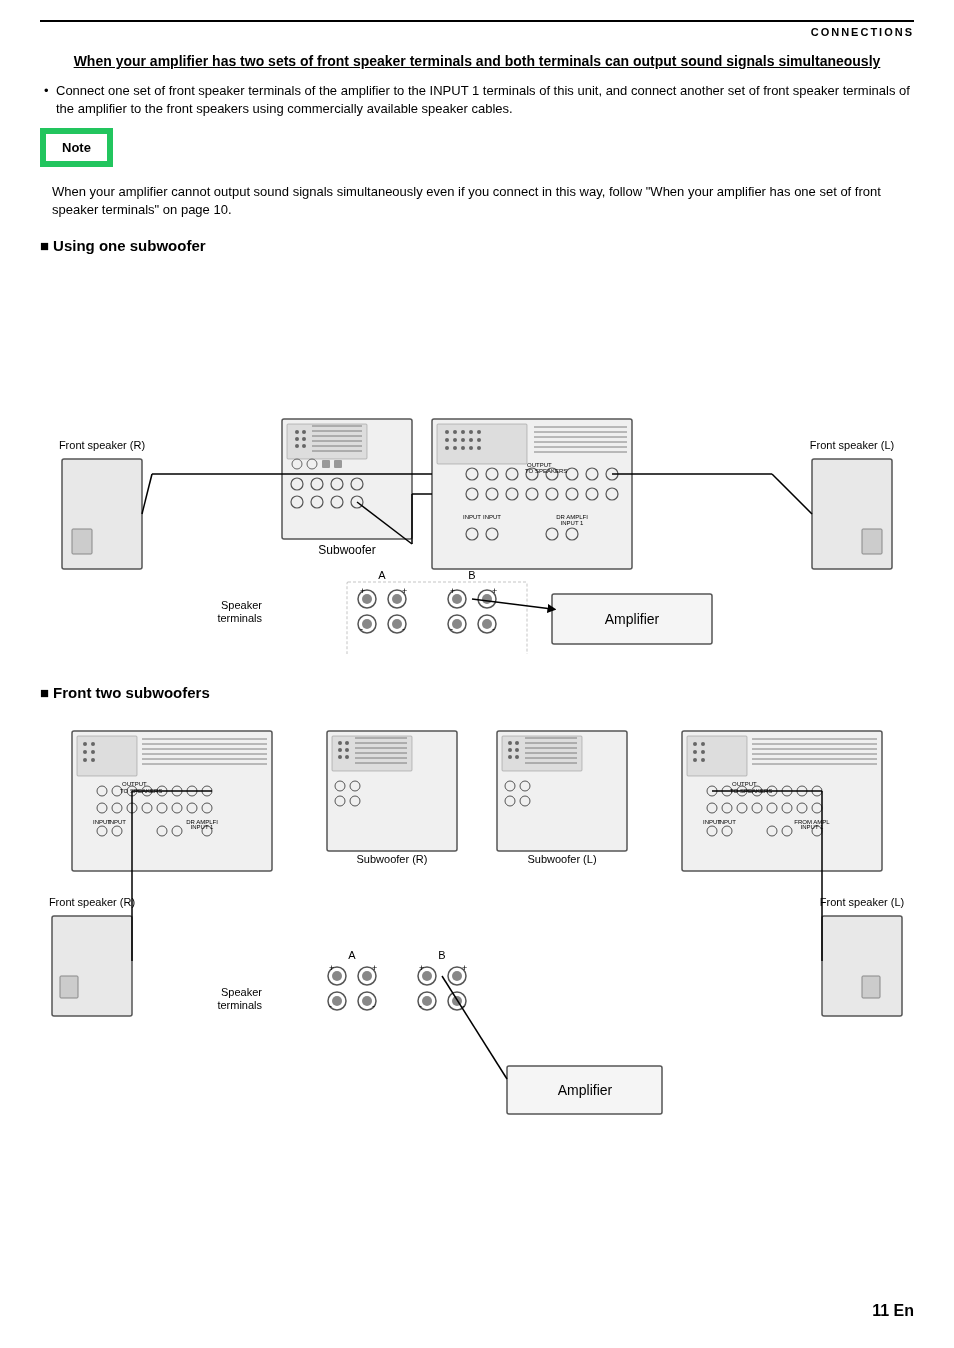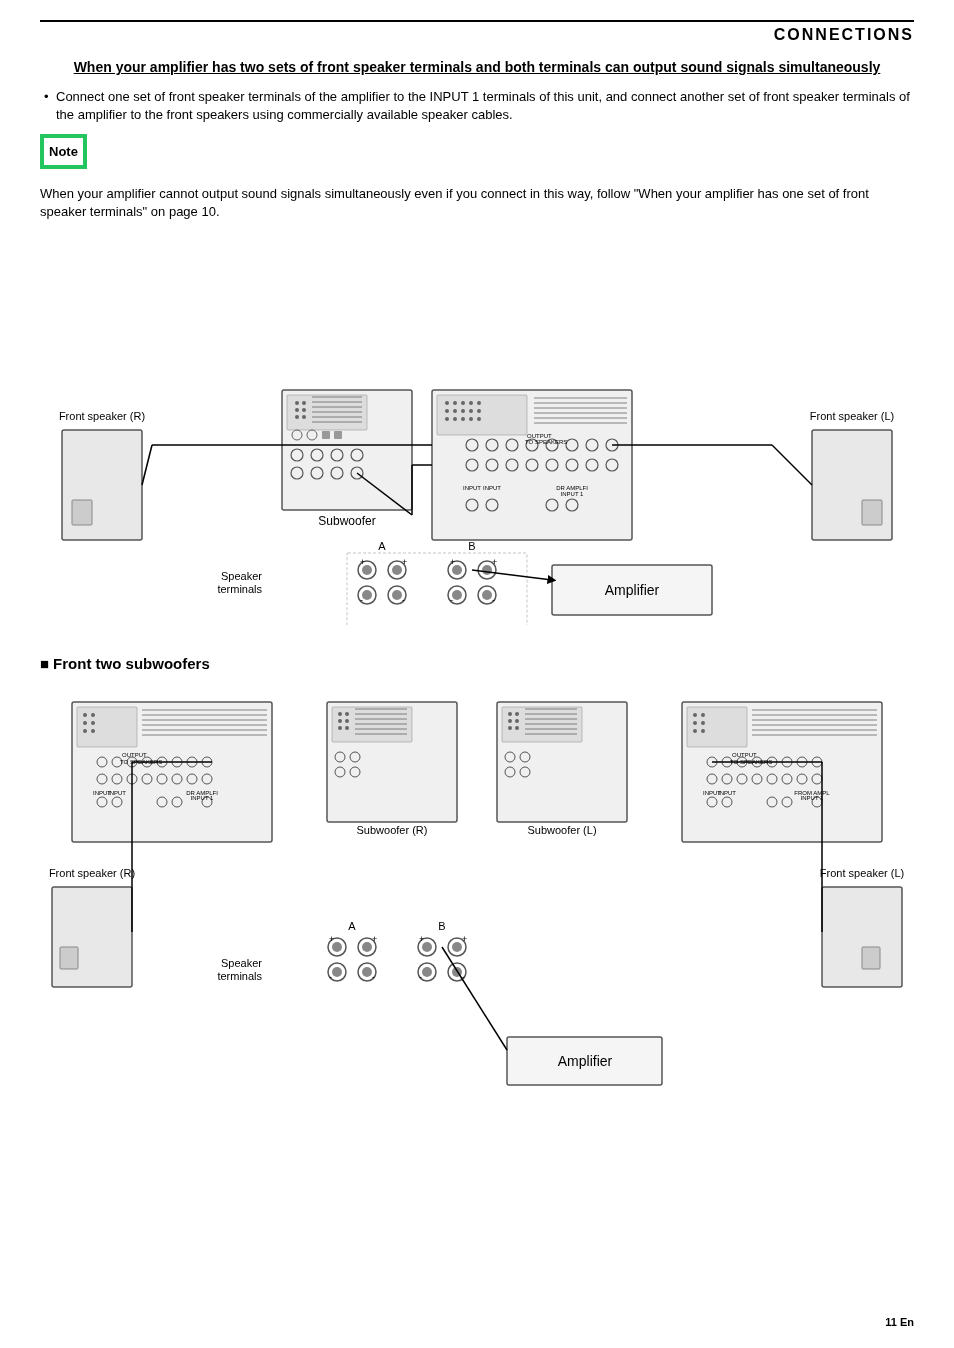--- a/index.html
+++ b/index.html
@@ -19,21 +19,21 @@
       position: relative;
     }
     .header-bar {
       display: flex;
       justify-content: flex-end;
       border-top: 2px solid #000;
       padding-top: 4px;
       margin-bottom: 14px;
     }
     .header-title {
-      font-size: 16px;
+      font-size: 11px;
       font-weight: bold;
       letter-spacing: 2px;
     }
     .section-title {
       font-size: 14px;
       font-weight: bold;
       text-decoration: underline;
       margin-bottom: 10px;
       line-height: 1.4;
       text-align: center;
@@ -50,33 +50,34 @@
       font-size: 13px;
       line-height: 1.4;
       margin-top: 8px;
     }
     .bullet-list li::before {
       content: '•';
       position: absolute;
       left: 4px;
     }
     .note-box {
-      border: 4px solid #22c55e;
-      padding: 6px 5px;
+      border: 6px solid #22c55e;
+      padding: 6px 16px;
       margin-bottom: 12px;
       display: inline-block;
     }
     .note-label {
       font-weight: bold;
       font-size: 13px;
     }
     .note-text {
       font-size: 13px;
       margin-top: 4px;
       line-height: 1.4;
+      margin-left: 12px;
     }
     .subsection-title {
       font-size: 15px;
       font-weight: bold;
       margin: 18px 0 10px 0;
     }
     .subsection-title::before {
       content: '■';
       margin-right: 4px;
     }
@@ -93,23 +94,23 @@
       stroke-width: 1.5;
     }
     .amp-box {
       fill: #f5f5f5;
       stroke: #555;
       stroke-width: 1.5;
     }
 
     .page-number {
       position: absolute;
-      bottom: 20px;
+      bottom: 28px;
       right: 40px;
-      font-size: 11px;
+      font-size: 16px;
       font-weight: bold;
     }
   </style>
 </head>
 <body>
 
 <div class="page">
 
   <div class="header-bar">
     <span class="header-title">CONNECTIONS</span>
@@ -121,20 +122,21 @@
     <li>Connect one set of front speaker terminals of the amplifier to the INPUT 1 terminals of this unit, and connect another set of front speaker terminals of the amplifier to the front speakers using commercially available speaker cables.</li>
   </ul>
 
   <div style="margin-bottom: 14px;">
     <div class="note-box">
       <span class="note-label">Note</span>
     </div>
     <div class="note-text">When your amplifier cannot output sound signals simultaneously even if you connect in this way, follow "When your amplifier has one set of front speaker terminals" on page 10.</div>
   </div>
 
+  <div class="subsection-title">Using one subwoofer</div>
 
   <div style="position:relative; width:870px; height:390px; margin: 0 auto 30px auto;">
     <svg width="870" height="390" viewBox="0 0 870 390">
 
       <text x="60" y="185" font-size="11" font-family="Arial" text-anchor="middle">Front speaker (R)</text>
 
       <text x="810" y="185" font-size="11" font-family="Arial" text-anchor="middle">Front speaker (L)</text>
 
       <rect x="20" y="195" width="80" height="110" rx="2" class="speaker-box"></rect>
       <rect x="30" y="265" width="20" height="25" rx="1" fill="#ccc" stroke="#888" stroke-width="1"></rect>

